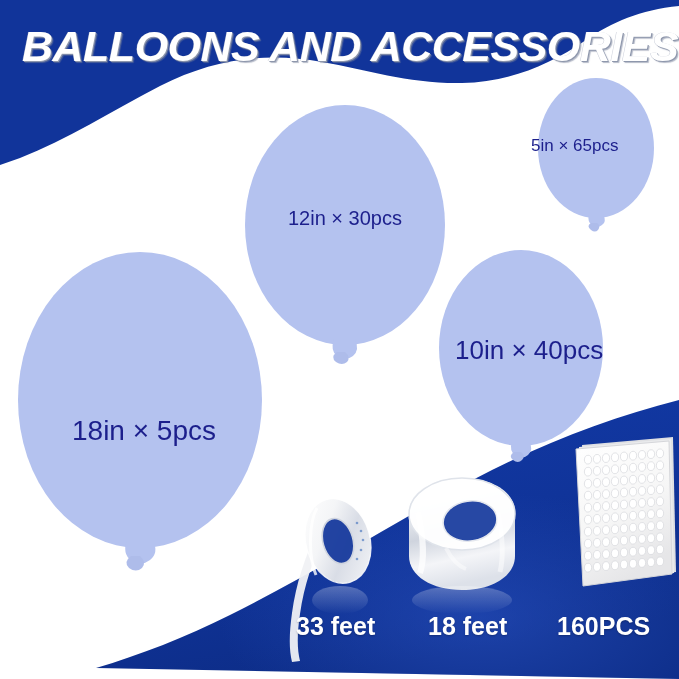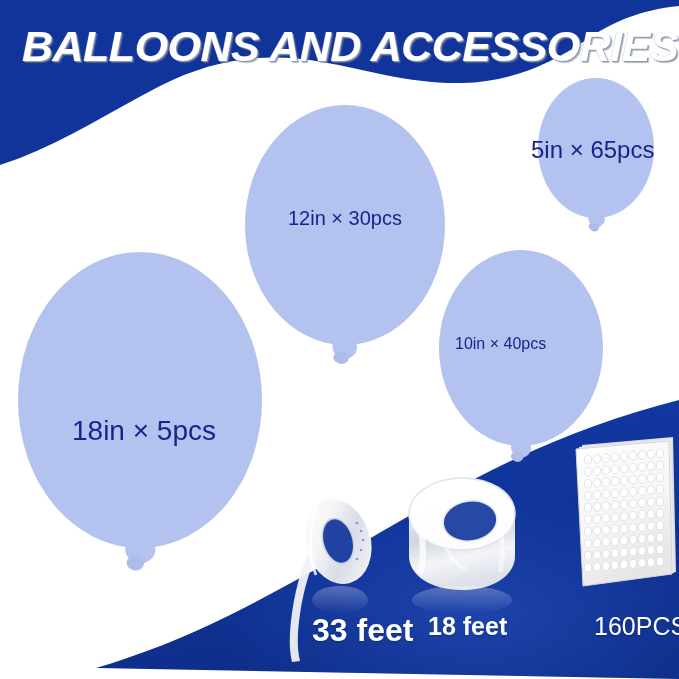--- a/index.html
+++ b/index.html
@@ -55,39 +55,39 @@
     position: absolute;
     z-index: 5;
     color: #1c1f8c;
     font-family: "Liberation Sans", sans-serif;
     font-weight: normal;
     white-space: nowrap;
     pointer-events: none;
   }
   #label-18in { left: 72px;  top: 415px; font-size: 28px; }
   #label-12in { left: 288px; top: 207px; font-size: 20px; }
-  #label-10in { left: 455px; top: 335px; font-size: 16px; }
-  #label-5in  { left: 531px; top: 136px; font-size: 24px; }
+  #label-10in { left: 455px; top: 335px; font-size: 26px; }
+  #label-5in  { left: 531px; top: 136px; font-size: 17px; }
 
   
   .acc-caption {
     position: absolute;
     z-index: 7;
     color: #ffffff;
     font-family: "Liberation Sans", sans-serif;
     font-weight: bold;
     white-space: nowrap;
     pointer-events: none;
     text-shadow: 0 1px 2px rgba(0,0,0,0.25);
   }
-  #caption-ribbon { left: 296px; top: 612px; font-size: 32px; margin-left: 16px; }
+  #caption-ribbon { left: 296px; top: 612px; font-size: 25px; }
   #caption-tape   { left: 428px; top: 612px; font-size: 25px; }
   #caption-dots   { left: 557px; top: 612px; font-size: 25px; }
-  #caption-dots .num { font-weight: normal; margin-left: 37px; }
-  #caption-dots .unit { font-weight: normal; }
+  #caption-dots .num { font-weight: bold; }
+  #caption-dots .unit { font-weight: bold; }
 </style>
 </head>
 <body>
 
 <div id="infographic">
 
   <svg class="layer" id="bg-svg" viewBox="0 0 679 679" width="679" height="679">
     <defs>
       <linearGradient id="blueBandGrad" x1="0" y1="0" x2="0.35" y2="1">
         <stop offset="0%" stop-color="#123aa8"></stop>

